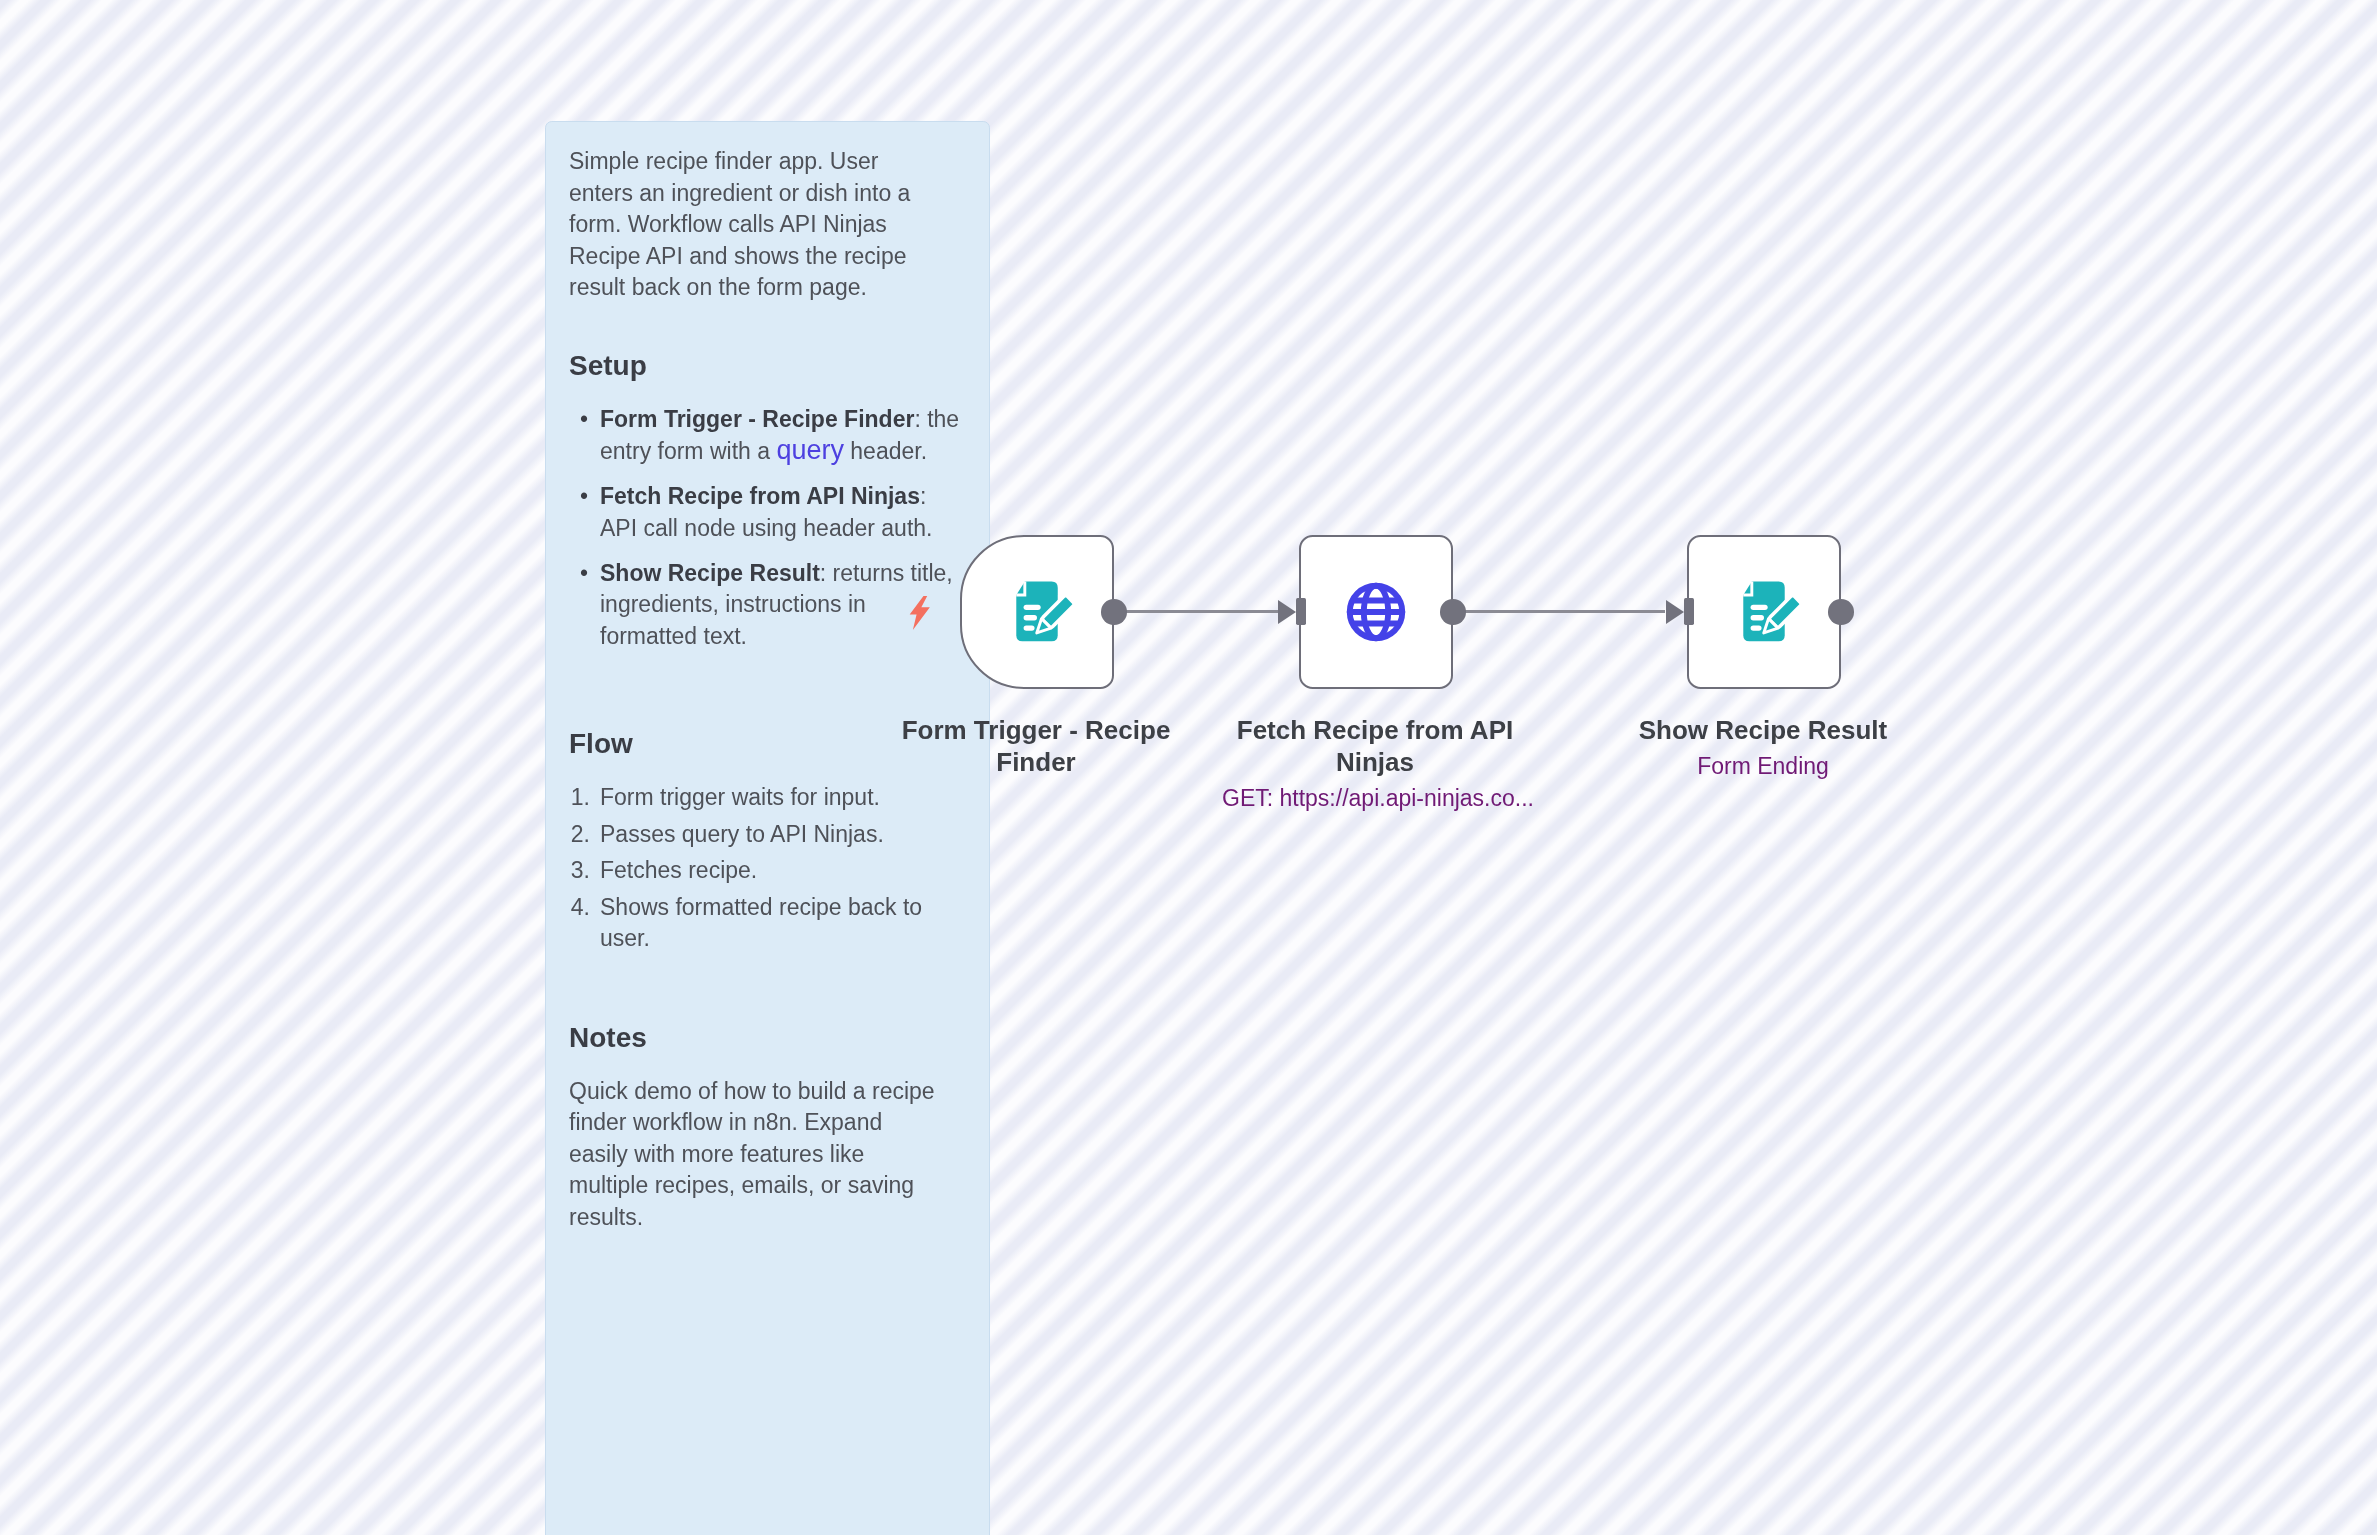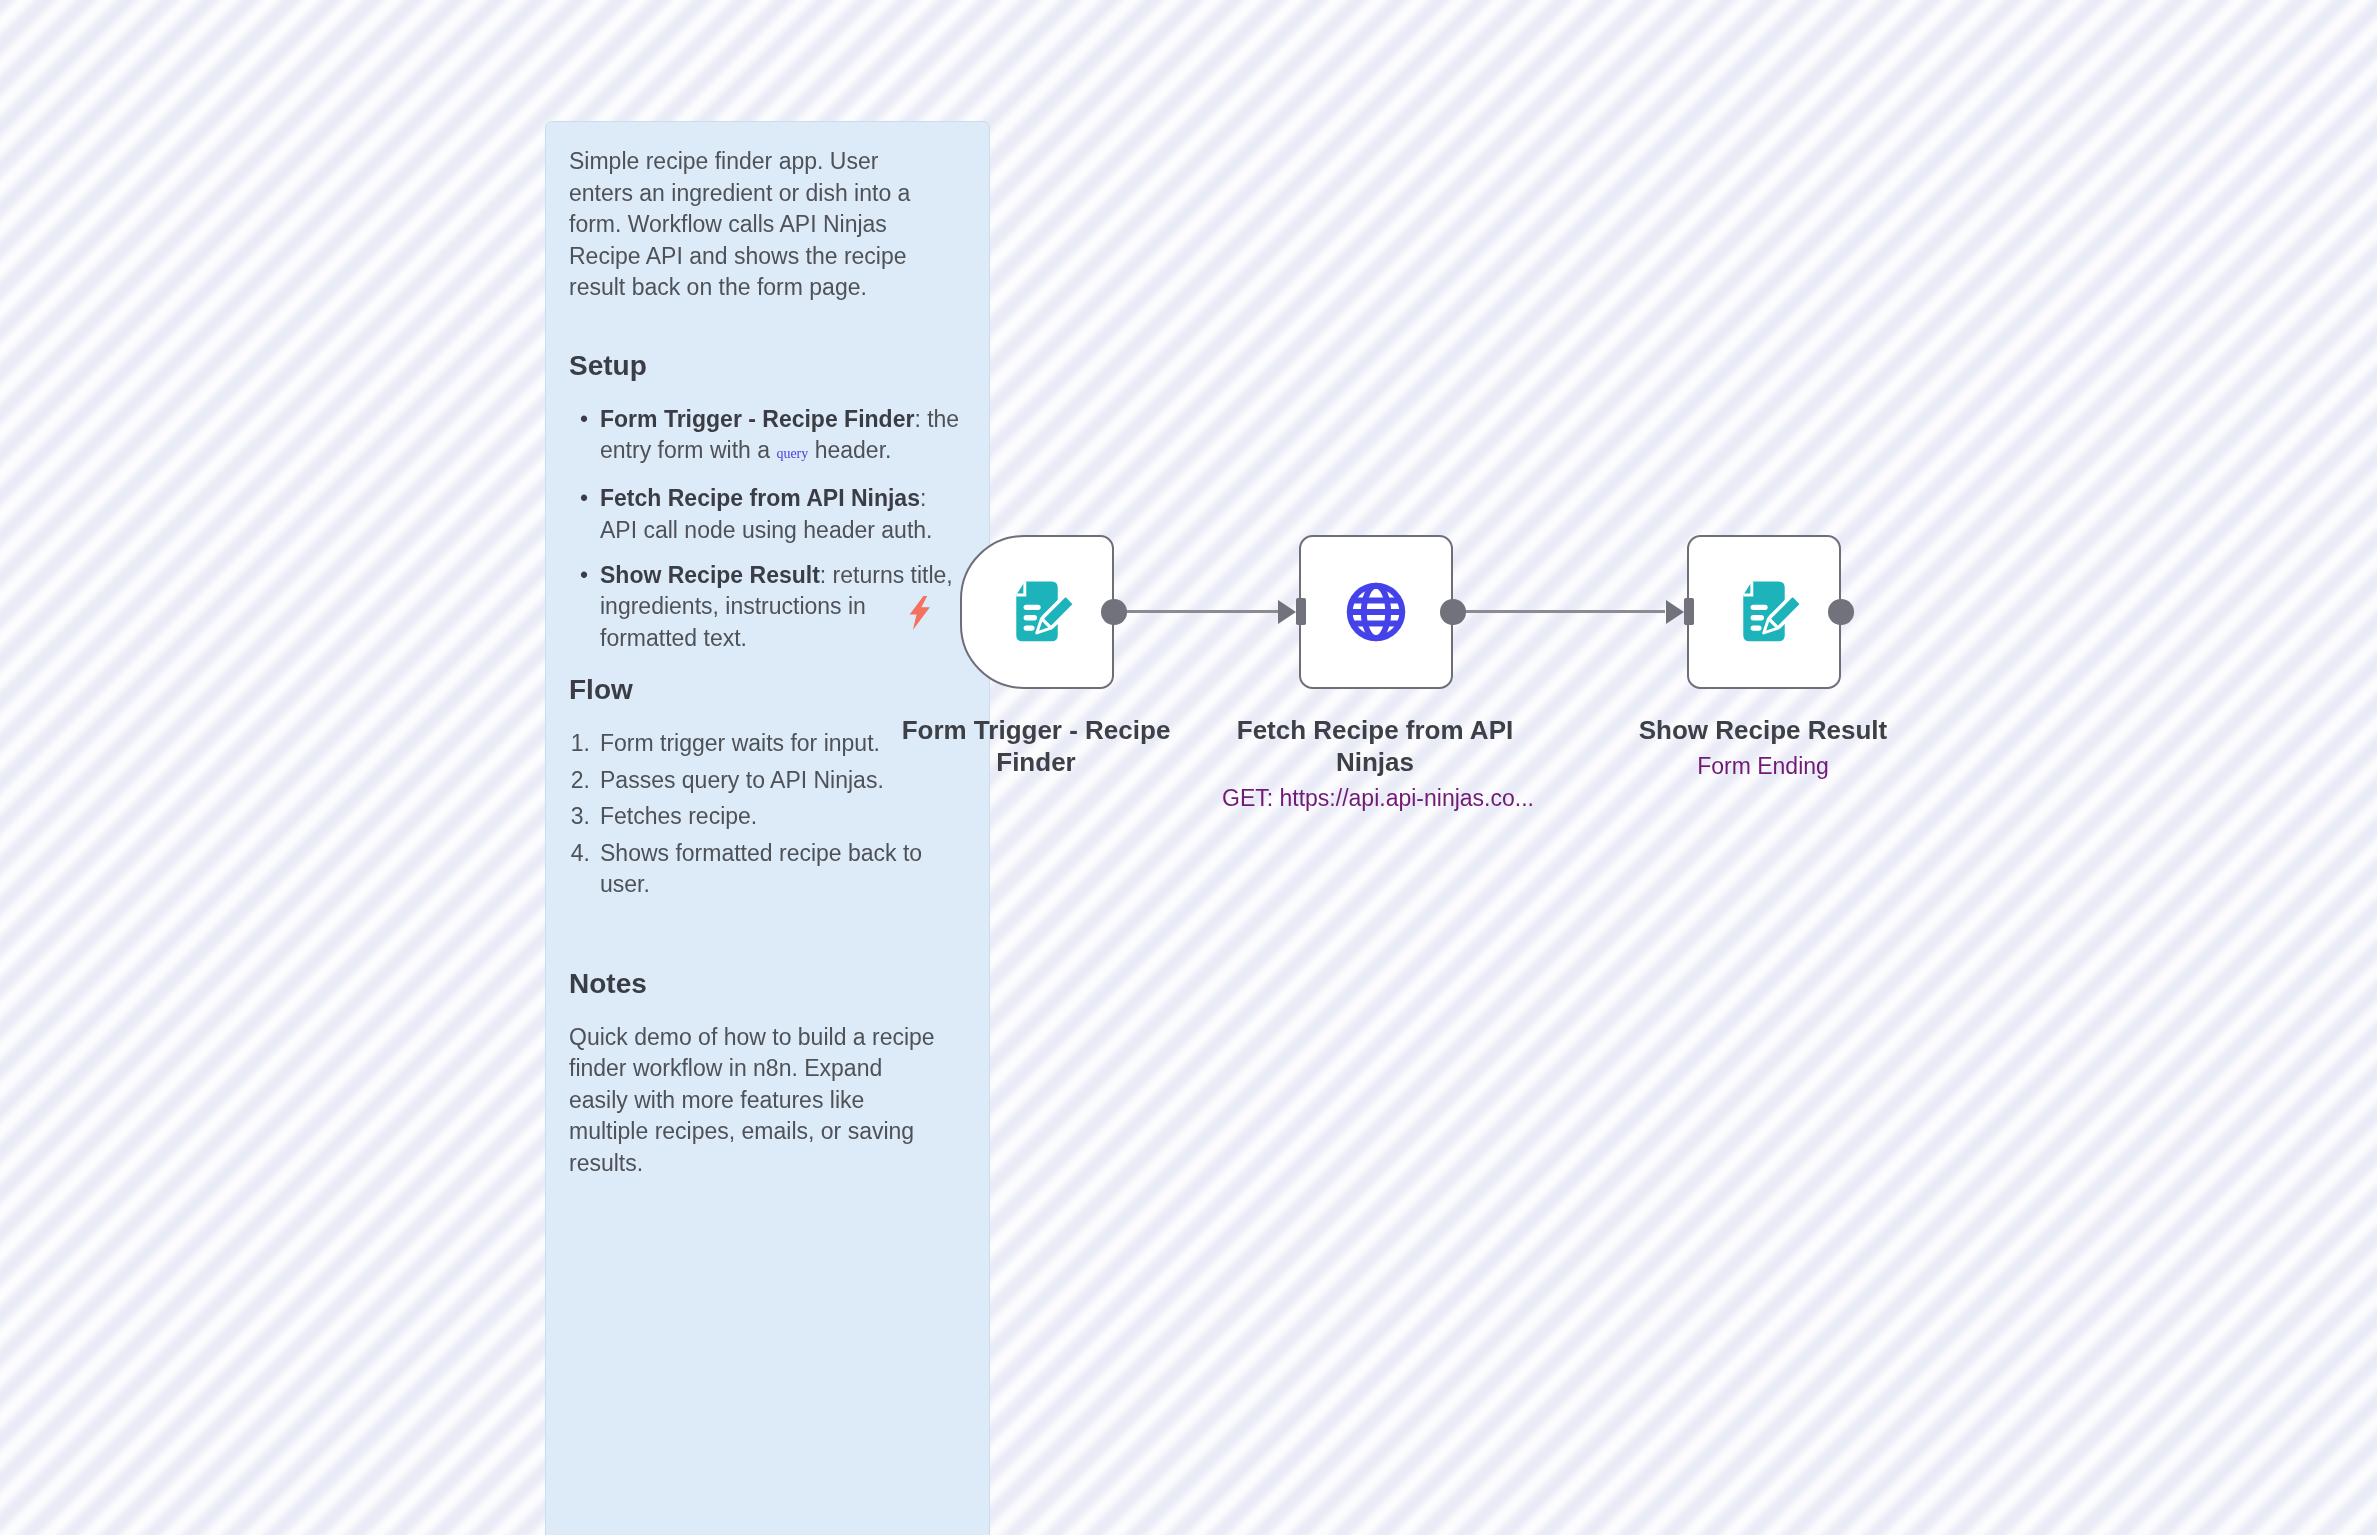--- a/index.html
+++ b/index.html
@@ -27,35 +27,35 @@
     font-size:36px; line-height:41px; font-weight:bold; color:#3a3d45;
     margin:1.7px 0 49px 0; letter-spacing:0.2px;
   }
   .sticky p{ font-size:23px; line-height:31.5px; max-width:374px; }
   .sticky .intro{ margin-bottom:46px; }
   .sticky h3{
     font-size:28px; line-height:32px; font-weight:bold; color:#3a3d45;
     margin:0 0 22px 0;
   }
   .sec-setup h3{ margin-top:4px; }
-  .sec-flow  h3{ margin-top:20px; }
+  .sec-flow  h3{ margin-top:76px; }
   .sec-notes h3{ margin-top:67px; }
   ul.bullets{ list-style:none; margin:0 0 3.4px 0; }
   ul.bullets li{
     position:relative; padding-left:31px; max-width:400px;
     font-size:23px; line-height:31.5px; margin-bottom:13.6px;
   }
   ul.bullets li::before{
     content:"•"; position:absolute; left:11px; top:0;
     font-size:23px; color:#3a3d45;
   }
   ul.bullets b{ color:#3a3d45; }
   .code{
-    font-family:Liberation Serif, serif;
-    font-size:14px; color:var(--code,#4d40e0);
+    font-family:Liberation Sans, sans-serif;
+    font-size:27px; color:var(--code,#4d40e0);
   }
   ol.steps{ list-style:none; margin:0 0 5.1px 0; }
   ol.steps li{
     position:relative; padding-left:31px; max-width:400px;
     font-size:23px; line-height:31.5px; margin-bottom:5.1px;
   }
   ol.steps .num{ position:absolute; left:1.7px; top:0; }
 
   
   .node{

